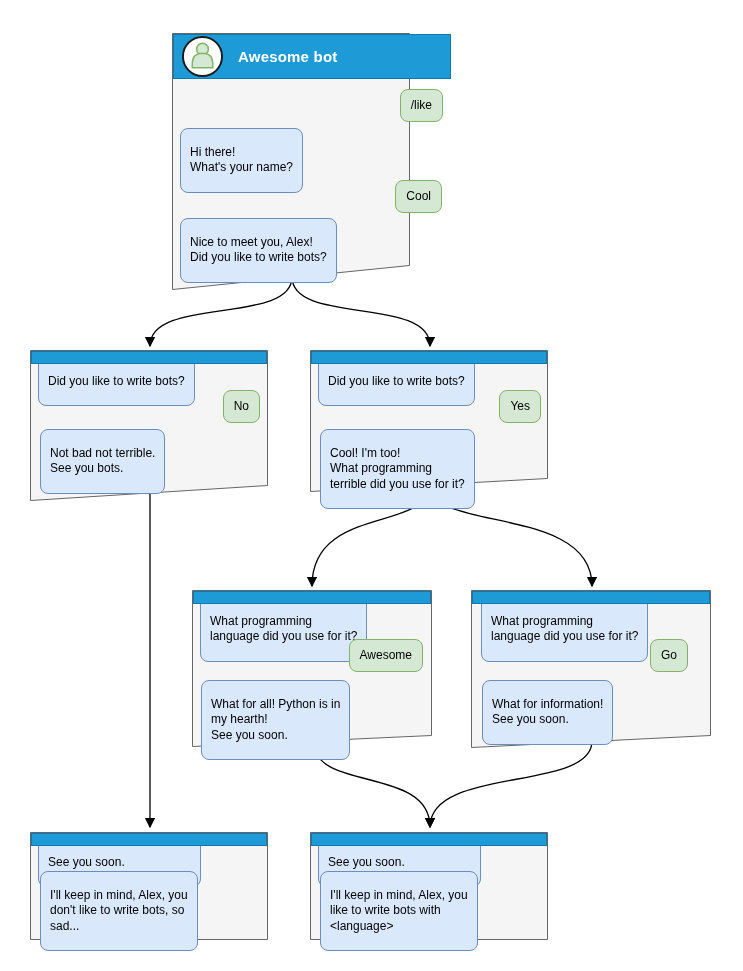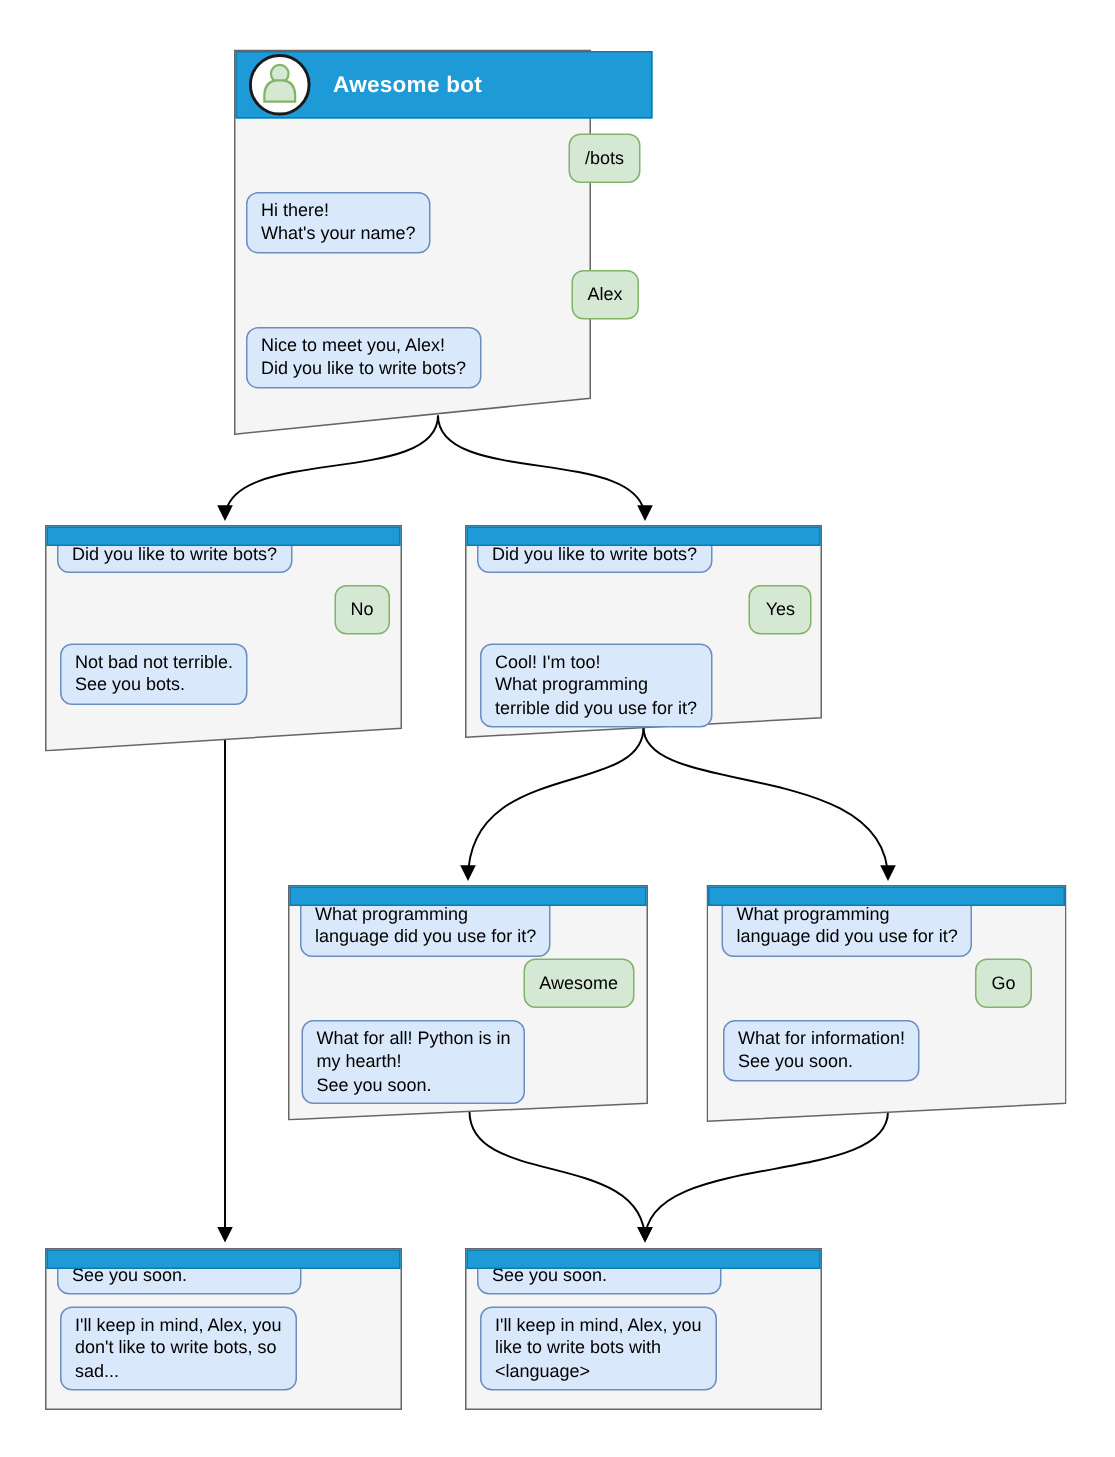--- a/index.html
+++ b/index.html
@@ -26,21 +26,21 @@
   .header-sm{height:13px;}
   .header-lg{height:45px;display:flex;align-items:center;padding-left:7px;}
   .avatar{width:43px;height:43px;display:block;flex:0 0 auto;}
   .person{fill:var(--avatar-green,#d5e8d4);stroke:var(--avatar-green-border,#82b366);stroke-width:1.5;}
   .title{margin-left:14px;color:var(--title-text,#fff);font-weight:bold;font-size:15px;letter-spacing:.2px;}
 
   .bubble{
     position:absolute;z-index:2;
     white-space:pre-line;
     font-size:12px;line-height:1.28;
-    border-radius:8px;padding:4px 9px;
+    border-radius:8px;padding:16px 9px;
     box-sizing:border-box;
   }
   .bot{background:var(--bot-bubble-bg,#dae8fc);border:1px solid var(--bot-bubble-border,#6c8ebf);}
   .user{
     background:var(--user-bubble-bg,#d5e8d4);border:1px solid var(--user-bubble-border,#82b366);
     padding:8px 10px;min-width:32px;
   }
 </style>
 </head>
 <body>
@@ -55,38 +55,38 @@
     </defs>
     <path class="edge" d="M 292 277 C 292 325, 150 296, 150 346" marker-end="url(#arrow)"></path>
     <path class="edge" d="M 292 277 C 292 325, 430 296, 430 346" marker-end="url(#arrow)"></path>
     <path class="edge" d="M 429 485 C 429 532, 312 505, 312 586" marker-end="url(#arrow)"></path>
     <path class="edge" d="M 429 485 C 429 532, 592 505, 592 586" marker-end="url(#arrow)"></path>
     <path class="edge" d="M 150 493 L 150 827" marker-end="url(#arrow)"></path>
     <path class="edge" d="M 313 741 C 313 792, 430 766, 430 827" marker-end="url(#arrow)"></path>
     <path class="edge" d="M 592 741 C 592 792, 430 766, 430 827" marker-end="url(#arrow)"></path>
   </svg>
 
-  <div class="window" style="left:156px;top:33px;width:280px;height:257px;">
+  <div class="window" style="left:172px;top:33px;width:280px;height:257px;">
     <svg class="frame" width="238" height="257" viewBox="0 0 238 257">
       <polygon class="win-shape" points="0.5,0.5 237.5,0.5 237.5,232.5 0.5,256.5"></polygon>
     </svg>
     <div class="header header-lg">
       <span class="avatar">
         <svg viewBox="0 0 44 44" width="43" height="43">
           <circle cx="22" cy="22" r="20" fill="#ffffff" stroke="#1a1a1a" stroke-width="2"></circle>
           <circle class="person" cx="22" cy="14.5" r="6"></circle>
           <path class="person" d="M11.5 33.5 v-5 q0.5 -8.5 8 -9.5 h5 q7.5 1 8 9.5 v5 z"></path>
         </svg>
       </span>
       <span class="title">Awesome bot</span>
     </div>
-    <div class="bubble user" style="top:56px;right:9px">/bots</div>
+    <div class="bubble user" style="top:56px;right:9px">/like</div>
     <div class="bubble bot" style="top:95px;left:8px">Hi there!
 What's your name?</div>
-    <div class="bubble user" style="top:147px;right:10px">Alex</div>
+    <div class="bubble user" style="top:147px;right:10px">Cool</div>
     <div class="bubble bot" style="top:185px;left:8px">Nice to meet you, Alex!
 Did you like to write bots?</div>
   </div>
 
   <div class="window" style="left:30px;top:350px;width:238px;height:151px;">
     <svg class="frame" width="238" height="151" viewBox="0 0 238 151">
       <polygon class="win-shape" points="0.5,0.5 237.5,0.5 237.5,135.5 0.5,150.5"></polygon>
     </svg>
     <div class="header header-sm"></div>
     <div class="bubble bot" style="top:7px;left:8px">Did you like to write bots?</div>

